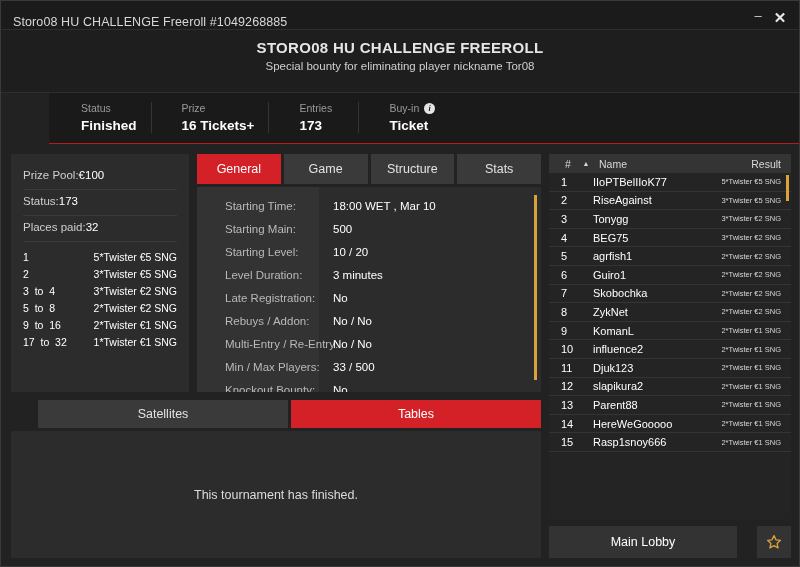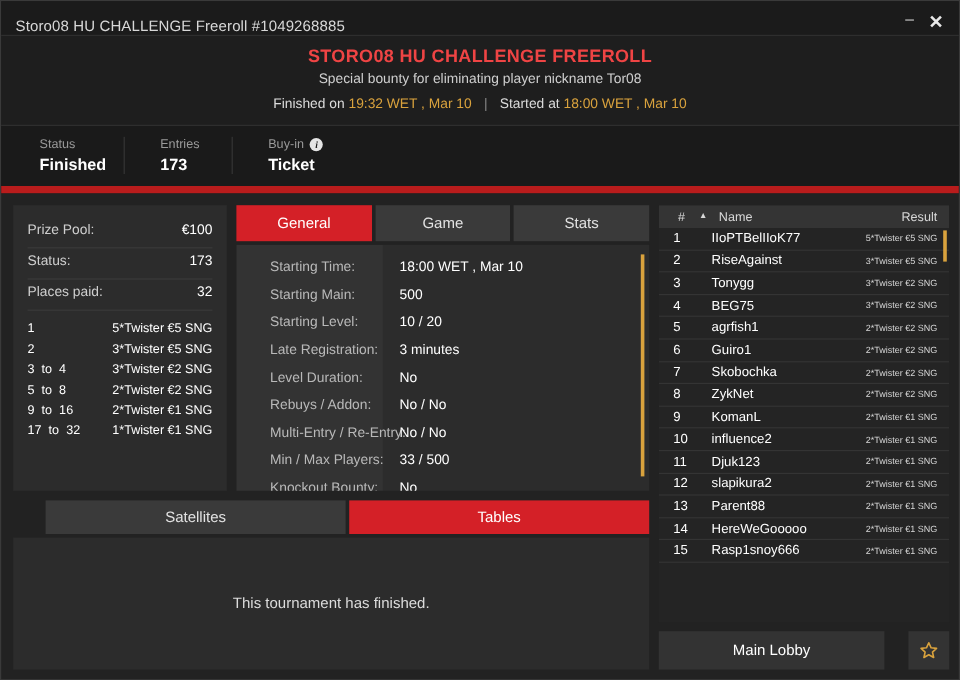--- a/index.html
+++ b/index.html
@@ -41,37 +41,38 @@
 
   
   .header {
     background: #1e1e1e;
     padding: 9px 0 11px 0;
     text-align: center;
     border-bottom: 1px solid #2e2e2e;
     flex: 0 0 auto;
   }
   .header-title {
-    color: #ef4444; font-size: 15px; font-weight: bold;
+    color: #e5e5e5; font-size: 15px; font-weight: bold;
     letter-spacing: .3px; margin-bottom: 4px;
   }
   .header-sub {
     color: #cfcfcf; font-size: 11.5px; margin-bottom: 9px;
   }
   .header-times { font-size: 11.5px; color: #dcdcdc; }
   .header-times .t-gold { color: #d9a23d; }
   .header-times .t-sep { color: #888; padding: 0 7px; }
 
   
   .statusbar {
     display: flex; align-items: flex-end;
     background: #1a1a1a;
     padding: 9px 0 10px 0;
-    border-bottom: 6px solid #b91c1c;
+    border-bottom: 1px solid #b91c1c;
     flex: 0 0 auto;
+    margin-left: 48px;
   }
   .stat {
     padding: 0 14px 0 30px;
     border-right: 1px solid #353535;
     min-width: 90px;
   }
   .stat:first-child { padding-left: 32px; }
   .stat.last { border-right: none; }
   .stat-label {
     color: #9a9a9a; font-size: 10.5px; margin-bottom: 4px;
@@ -96,21 +97,21 @@
   }
   .col-left { display: flex; flex-direction: column; gap: 8px; width: 530px; }
   .upper { display: flex; gap: 8px; height: 238px; }
 
   
   .prizepanel {
     width: 178px; background: #2c2c2c;
     padding: 10px 12px;
   }
   .pp-row {
-    display: flex; justify-content: space-between;
+    display: flex; justify-content: flex-start;
     font-size: 11.5px; color: #cfcfcf;
     padding: 5px 0 8px 0;
     border-bottom: 1px solid #3a3a3a;
   }
   .pp-row .v { color: #ffffff; }
   .pp-list { padding-top: 7px; }
   .pp-item {
     display: flex; justify-content: space-between;
     font-size: 10.5px; color: #ffffff;
     line-height: 15px; padding: 1px 0;
@@ -234,33 +235,30 @@
   <div class="titlebar">
     <div class="titlebar-text">Storo08 HU CHALLENGE Freeroll #1049268885</div>
     <div class="titlebar-spacer"></div>
     <div class="win-btn min">–</div>
     <div class="win-btn close">✕</div>
   </div>
 
   <div class="header">
     <div class="header-title">STORO08 HU CHALLENGE FREEROLL</div>
     <div class="header-sub">Special bounty for eliminating player nickname Tor08</div>
-    <div class="header-times">
-      <span>Finished on</span>
-      <span class="t-gold">19:32 WET , Mar 10</span>
-      <span class="t-sep">|</span>
-      <span>Started at</span>
-      <span class="t-gold">18:00 WET , Mar 10</span>
-    </div>
   </div>
 
   <div class="statusbar">
     <div class="stat">
       <div class="stat-label">Status</div>
       <div class="stat-value">Finished</div>
+    </div>
+    <div class="stat">
+      <div class="stat-label">Prize</div>
+      <div class="stat-value">16 Tickets+</div>
     </div>
     <div class="stat">
       <div class="stat-label">Entries</div>
       <div class="stat-value">173</div>
     </div>
     <div class="stat last">
       <div class="stat-label">
         <span>Buy-in</span>
         <span class="info-icon">i</span>
       </div>
@@ -311,29 +309,30 @@
               <span class="place">17  to  32</span>
               <span>1*Twister €1 SNG</span>
             </div>
           </div>
         </div>
 
         <div class="tabpanel">
           <div class="tabs">
             <div class="tab active">General</div>
             <div class="tab">Game</div>
+            <div class="tab">Structure</div>
             <div class="tab">Stats</div>
           </div>
           <div class="infopanel">
             <div class="info-labels">
               <div class="info-row">Starting Time:</div>
               <div class="info-row">Starting Main:</div>
               <div class="info-row">Starting Level:</div>
+              <div class="info-row">Level Duration:</div>
               <div class="info-row">Late Registration:</div>
-              <div class="info-row">Level Duration:</div>
               <div class="info-row">Rebuys / Addon:</div>
               <div class="info-row">Multi-Entry / Re-Entry:</div>
               <div class="info-row">Min / Max Players:</div>
               <div class="info-row">Knockout Bounty:</div>
             </div>
             <div class="info-values">
               <div class="info-row">18:00 WET , Mar 10</div>
               <div class="info-row">500</div>
               <div class="info-row">10 / 20</div>
               <div class="info-row">3 minutes</div>

